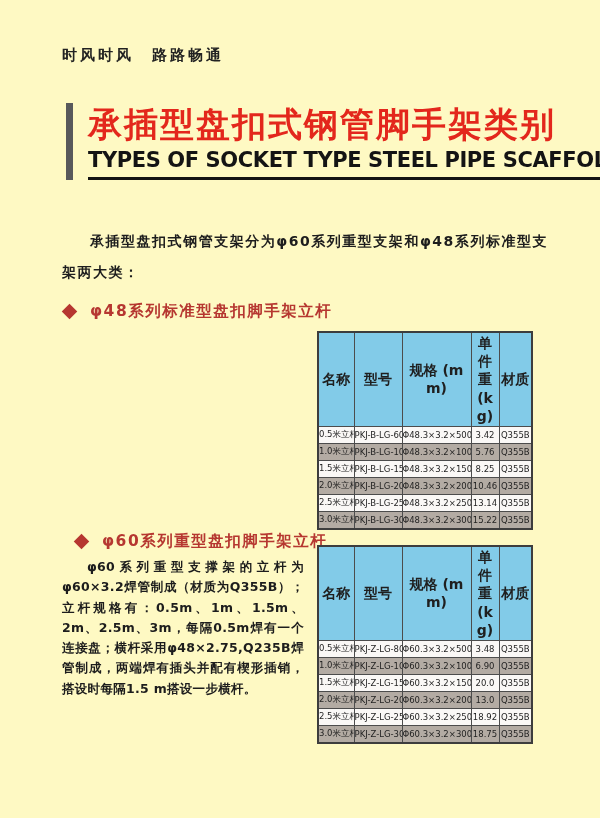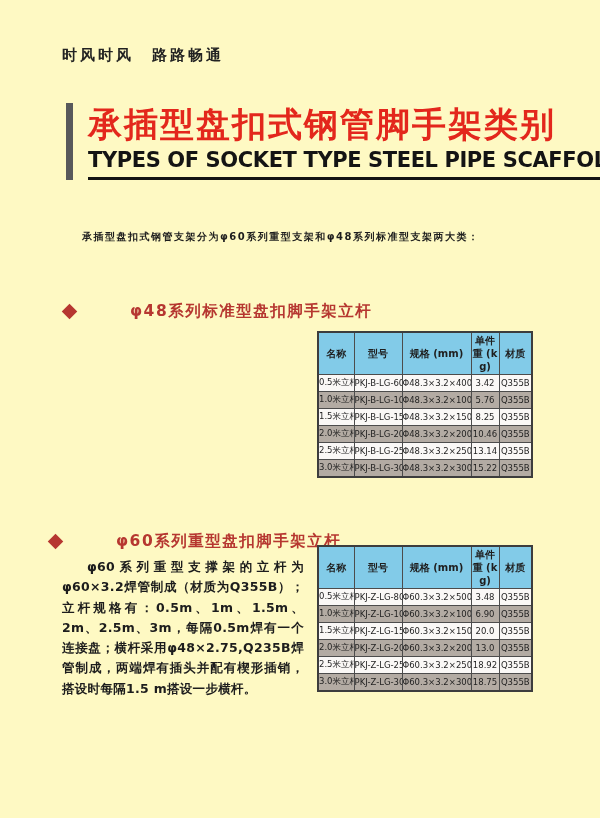--- a/index.html
+++ b/index.html
@@ -18,26 +18,26 @@
     font-size:34px;font-weight:900;color:#e3271c;letter-spacing:2px;
     line-height:1.25;white-space:nowrap;
   }
   .title-en{
     font-size:21px;font-weight:bold;color:#141414;letter-spacing:-0.4px;
     padding-bottom:5px;border-bottom:3px solid #141414;width:fit-content;
     white-space:nowrap;margin-top:2px;
   }
   .intro{
     position:absolute;left:62px;top:226px;width:486px;margin:0;
-    font-size:10px;font-weight:bold;line-height:2.2;letter-spacing:1.5px;
+    font-size:14px;font-weight:bold;line-height:2.2;letter-spacing:1.5px;
     text-indent:2em;text-align:justify;color:#1d1d1d;
   }
-  .sec-heading{position:absolute;display:flex;align-items:center;gap:40px;}
+  .sec-heading{position:absolute;display:flex;align-items:center;}
   .sec-heading.s1{left:62px;top:301px;}
-  .sec-heading.s2{left:48px;top:531px;text-align:center;}
+  .sec-heading.s2{left:74px;top:531px;text-align:center;}
   .diamond{
     width:11px;height:11px;background:#b63730;transform:rotate(45deg);
     margin:0 15px 0 2px;flex:0 0 auto;
   }
   .sec-title{
     font-size:15.5px;font-weight:bold;color:#b63730;letter-spacing:1.5px;
     white-space:nowrap;
   }
   .body-par{
     position:absolute;left:62px;width:242px;margin:0;
@@ -51,21 +51,21 @@
     table-layout:fixed;background:#faf8f6;
   }
   table.spec.s1{top:331px;}
   table.spec.s2{top:545px;}
   table.spec th,table.spec td{
     border:1px solid #4c4c4c;text-align:center;vertical-align:middle;
     padding:1px 0;overflow:hidden;
   }
   table.spec{border:2px solid #3d3d3d;}
   table.spec th{
-    background:#82cbe8;font-size:10px;font-weight:bold;height:31px;
+    background:#82cbe8;font-size:14px;font-weight:bold;height:31px;
     line-height:1.3;word-break:break-all;
   }
   table.spec td{
     font-size:8.5px;height:14px;white-space:nowrap;font-weight:500;
   }
   table.spec tr.alt td{background:#b3aba3;}
   .c-name{width:36px;}.c-model{width:48px;}.c-spec{width:69px;}
   .c-weight{width:28px;}.c-mat{width:33px;}
 </style>
 </head>
@@ -104,21 +104,21 @@
         <th>型号</th>
         <th>规格 (mm)</th>
         <th>单件重 (kg)</th>
         <th>材质</th>
       </tr>
     </thead>
     <tbody>
       <tr>
         <td>0.5米立杆</td>
         <td>PKJ-B-LG-60</td>
-        <td>Φ48.3×3.2×400</td>
+        <td>Φ48.3×3.2×500</td>
         <td>3.42</td>
         <td>Q355B</td>
       </tr>
       <tr class="alt">
         <td>1.0米立杆</td>
         <td>PKJ-B-LG-100</td>
         <td>Φ48.3×3.2×1000</td>
         <td>5.76</td>
         <td>Q355B</td>
       </tr>

